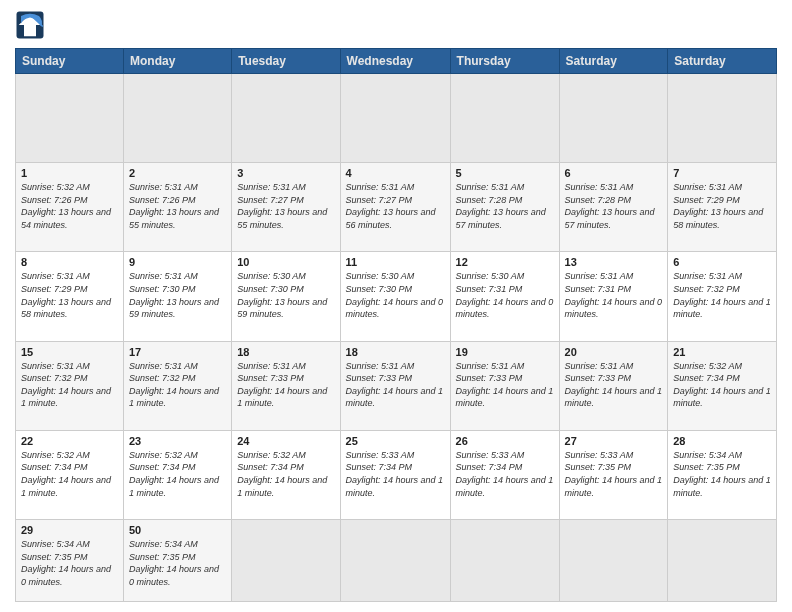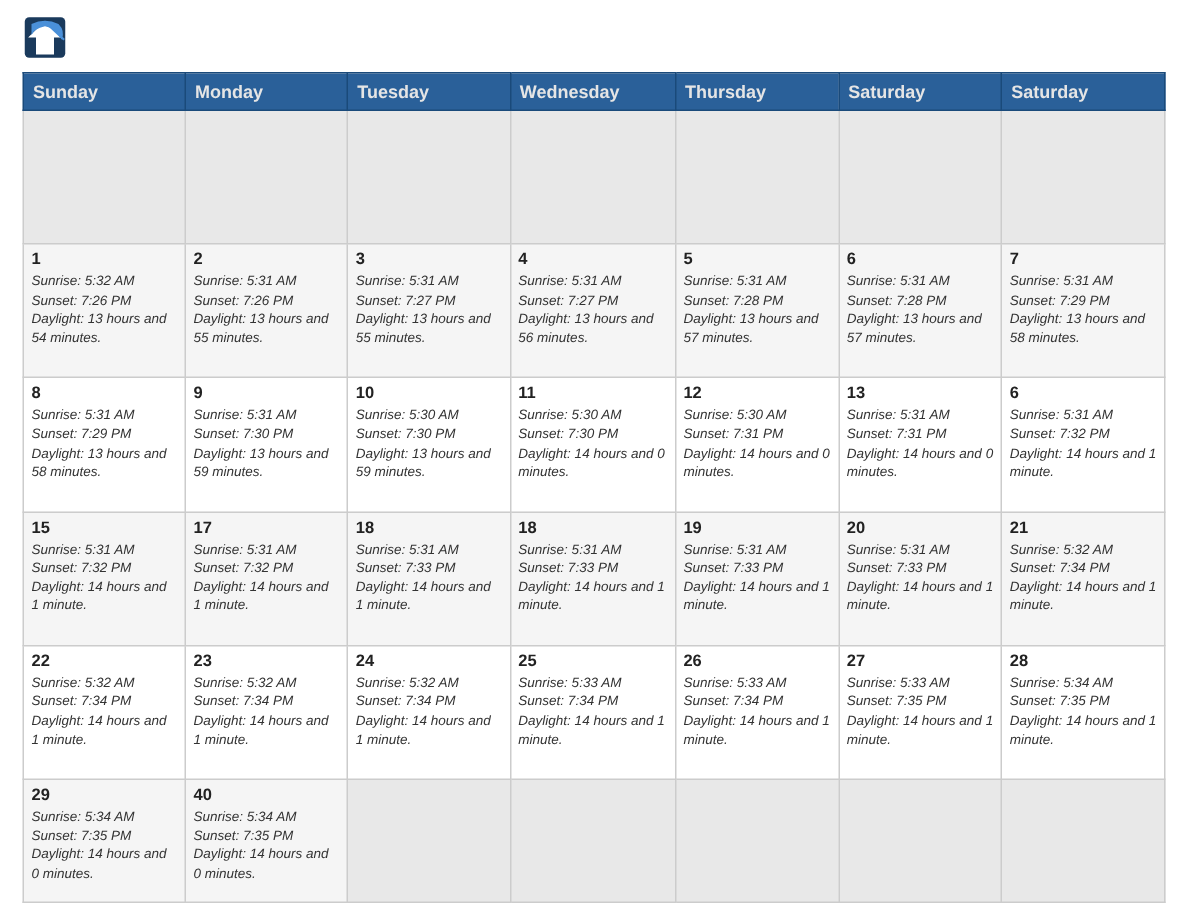--- a/index.html
+++ b/index.html
@@ -261,21 +261,21 @@
         <span class="day-number">28</span>
         <div class="day-info">Sunrise: 5:34 AM<br>Sunset: 7:35 PM<br>Daylight: 14 hours and 1 minute.</div>
       </td>
         </tr>
         <tr class="last-row">
           <td>
         <span class="day-number">29</span>
         <div class="day-info">Sunrise: 5:34 AM<br>Sunset: 7:35 PM<br>Daylight: 14 hours and 0 minutes.</div>
       </td>
           <td>
-        <span class="day-number">40</span>
+        <span class="day-number">50</span>
         <div class="day-info">Sunrise: 5:34 AM<br>Sunset: 7:35 PM<br>Daylight: 14 hours and 0 minutes.</div>
       </td>
           <td class="empty-cell"></td>
           <td class="empty-cell"></td>
           <td class="empty-cell"></td>
           <td class="empty-cell"></td>
           <td class="empty-cell"></td>
         </tr>
       </tbody>
   </table>

